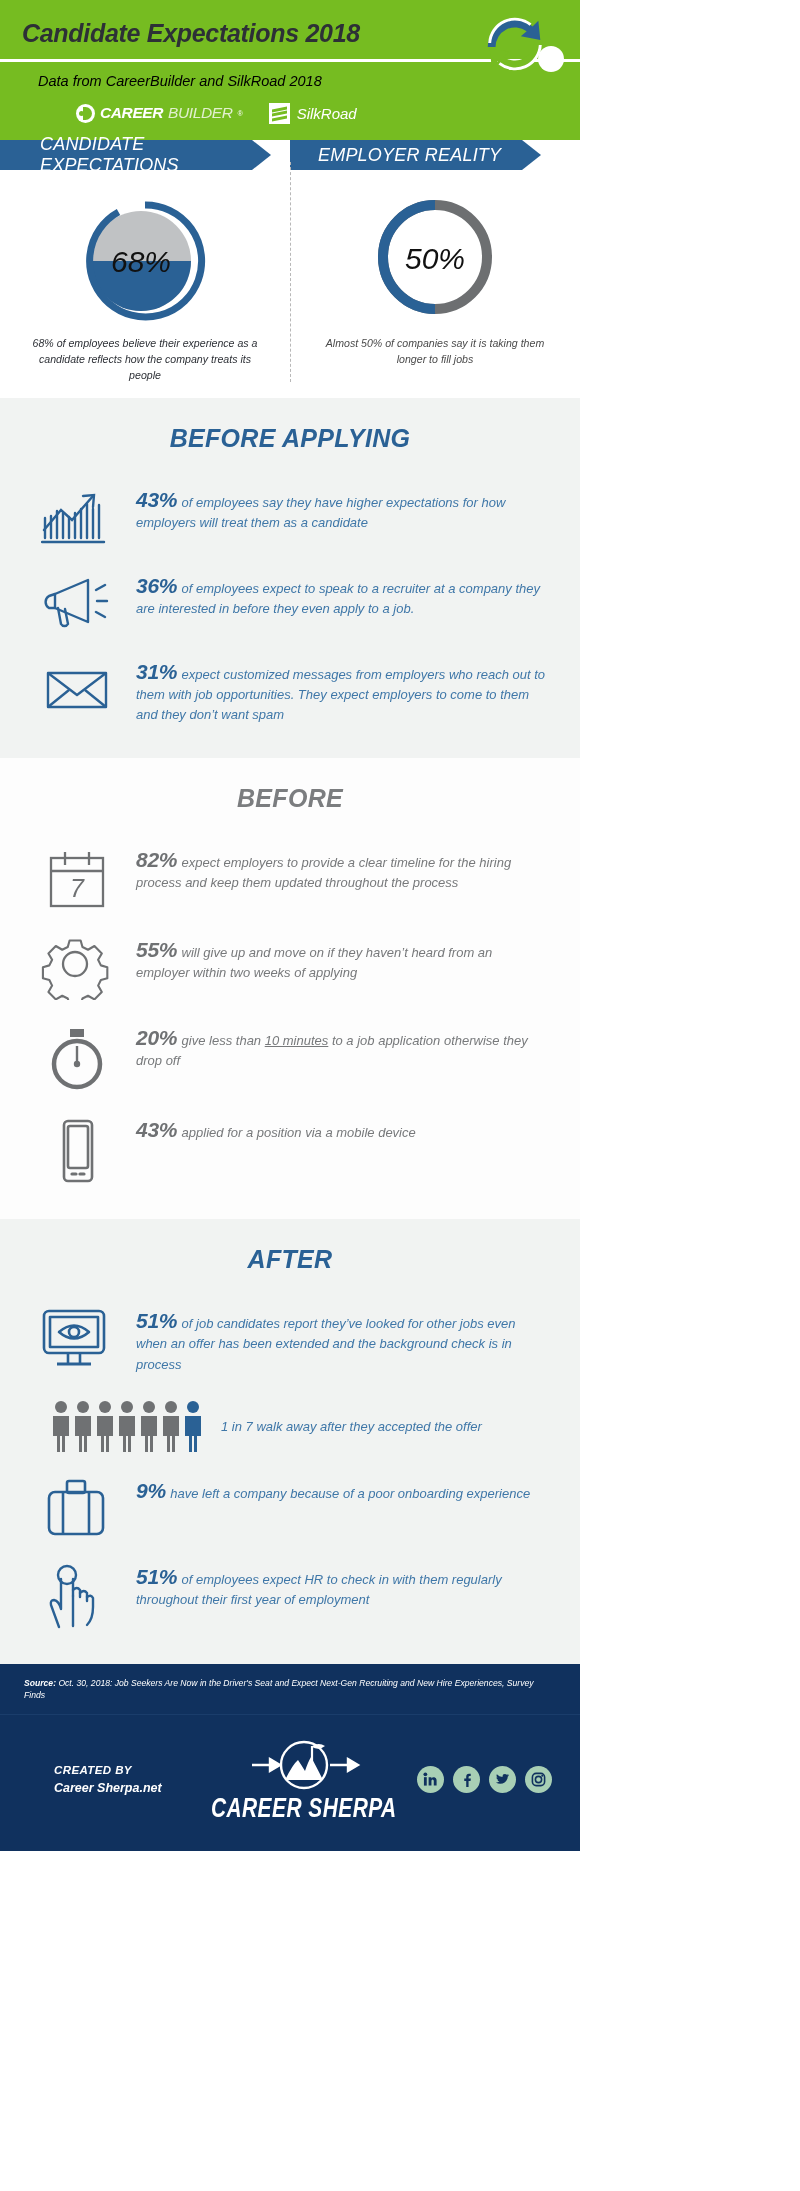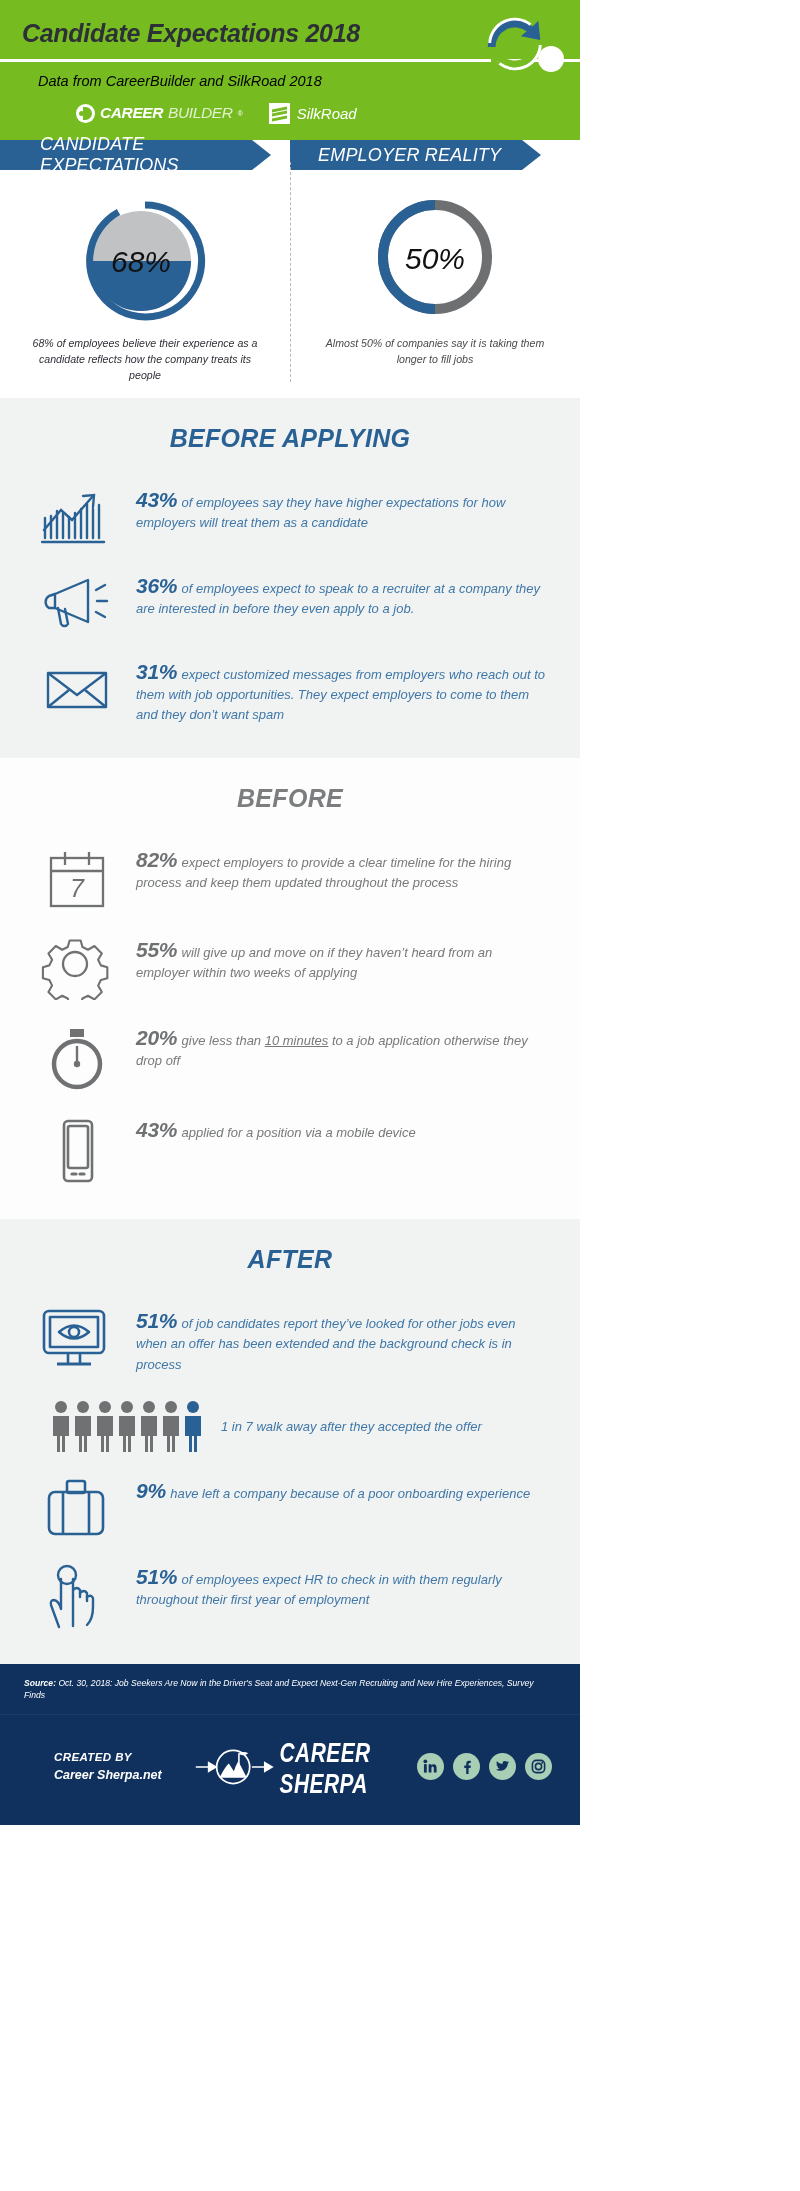--- a/index.html
+++ b/index.html
@@ -215,21 +215,21 @@
     display:flex; align-items:center;
   }
   .created {
     width: 170px;
     color:#ffffff;
     padding-left: 34px;
   }
   .created .l1 { font-size: 11.5px; font-weight: bold; letter-spacing:0.4px; }
   .created .l2 { font-size: 12.5px; font-weight: bold; margin-top: 5px; }
   .sherpa-logo {
-    flex: 1; display:flex; flex-direction:row; align-items:center; justify-content:center;
+    flex: 1; display:flex; flex-direction:column; align-items:center; justify-content:center;
   }
   .sherpa-word {
     color:#ffffff; font-size: 22px; font-weight: bold; letter-spacing: 0.5px;
     font-family: "Liberation Sans", sans-serif;
     transform: scaleY(1.22) scaleX(0.95);
     margin-top: 4px;
   }
   .socials { display:flex; gap:9px; padding-right: 8px; }
   .soc {
     width: 27px; height: 27px; border-radius: 50%;

